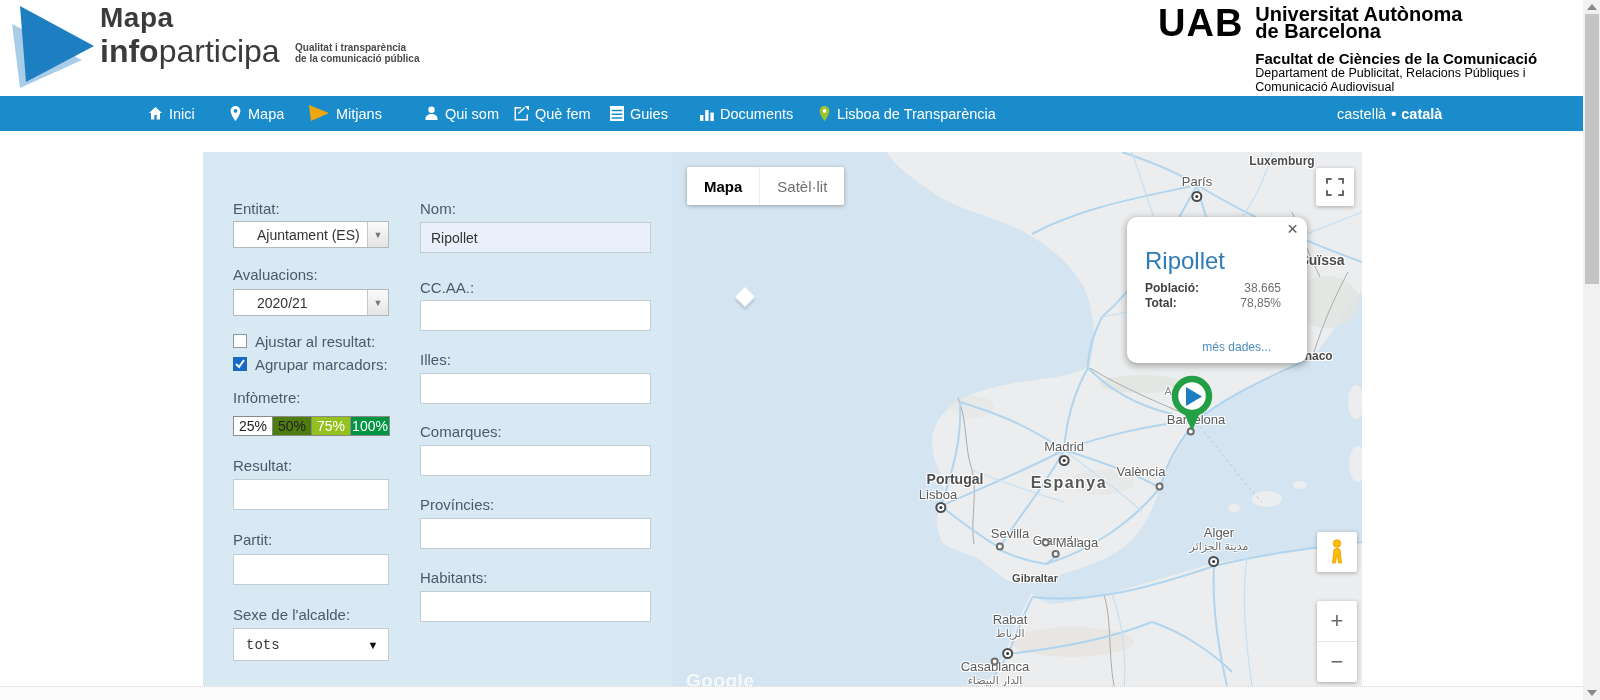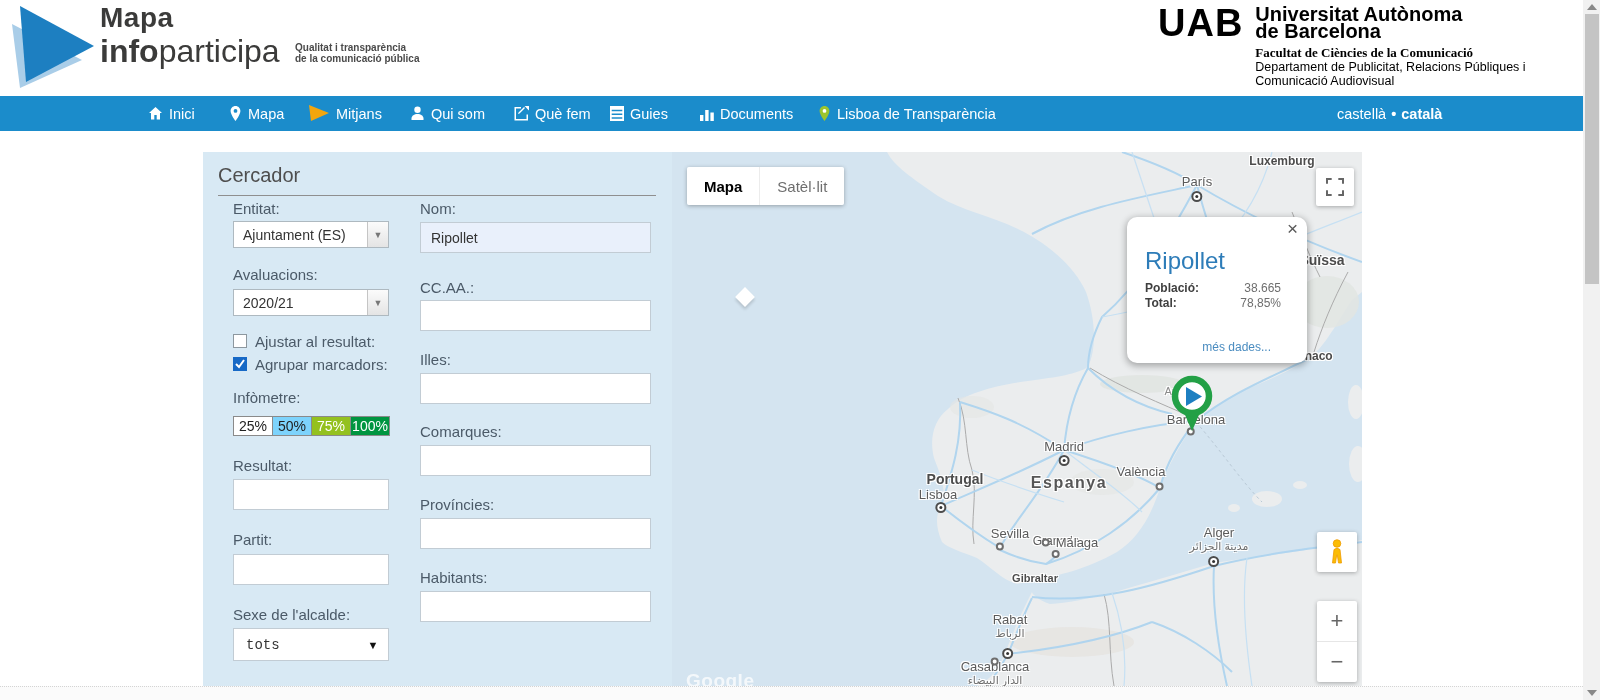--- a/index.html
+++ b/index.html
@@ -19,40 +19,40 @@
   #logo-type{position:absolute;left:100px;top:4px;color:#3b3b3a;line-height:1;}
   #logo-title{font-size:28px;font-weight:700;letter-spacing:.5px;}
   #logo-word{font-size:32px;margin-top:3px;}
   #logo-word .b{font-weight:700}
   #logo-word .r{font-weight:400}
   #tagline{position:absolute;left:295px;top:42px;font-size:10px;font-weight:600;color:#4a4a4a;line-height:11px;}
   #uab{position:absolute;left:1158px;top:6px;display:flex;}
   #uab-logo{font-size:38px;font-weight:800;letter-spacing:1px;color:#000;line-height:34px;}
   #uab-text{margin-left:12px;color:#000;}
   .uab-big{font-size:20px;font-weight:700;line-height:17px;}
-  .uab-fac{font-size:13px;font-weight:700;margin-top:6px;line-height:14px;font-family:Liberation Serif, serif;}
+  .uab-fac{font-size:15px;font-weight:700;margin-top:12px;line-height:14px;}
   .uab-sm{font-size:12.5px;font-weight:400;line-height:14px;}
 
   
   #nav{position:absolute;left:0;top:96px;width:1583px;height:35px;background:var(--nav-blue);}
   .nav-item{position:absolute;top:0;height:35px;display:flex;align-items:center;gap:6px;
     color:#ffffff;font-size:14.5px;cursor:pointer;text-decoration:none;}
   .nav-ic{display:flex;align-items:center;}
   #nav-lang{position:absolute;left:1337px;top:0;height:35px;display:flex;align-items:center;gap:5px;color:#fff;font-size:14.5px;}
   #nav-lang .bold{font-weight:700}
 
   
   #sidebar{position:absolute;left:203px;top:152px;width:469px;height:534px;background:var(--panel-bg);}
   #cercador-title{position:absolute;left:15px;top:12px;width:438px;font-size:20px;color:#4e4e4e;
     padding-bottom:8px;border-bottom:1px solid #8f8f8f;font-weight:400;}
   .flabel{position:absolute;font-size:15px;color:#4b5a68;}
   .finput{position:absolute;height:31px;border:1px solid #c2ccd4;background:#fff;font-size:14px;
     color:#333;padding:0 10px;outline:none;font-family:inherit;}
   .sel{position:absolute;height:27px;background:#fff;border:1px solid #aeb9c0;display:flex;align-items:center;cursor:pointer;}
-  .sel .txt{flex:1;font-size:14px;color:#333;padding-left:9px;}
+  .sel .txt{flex:1;font-size:14px;color:#333;padding-left:9px;margin-left:14px;}
   .sel .arr{width:21px;height:100%;border-left:1px solid #c5c5c5;background:linear-gradient(#fbfbfb,#e4e4e4);
     display:flex;align-items:center;justify-content:center;font-size:9px;color:#777;}
   .sel2{position:absolute;height:33px;background:#fff;border:1px solid #c2ccd4;display:flex;align-items:center;cursor:pointer;}
   .sel2 .txt{flex:1;font-size:14px;color:#333;padding-left:12px;font-family:Liberation Mono, monospace;}
   .sel2 .arr2{width:30px;display:flex;align-items:center;justify-content:center;color:#111;font-size:11px;}
   .checkbox{position:absolute;width:14px;height:14px;border:1px solid #8d989f;background:#fff;cursor:pointer;
     display:flex;align-items:center;justify-content:center;}
   .checkbox.checked{background:var(--checkbox-blue);border-color:var(--checkbox-blue);}
   .checkbox svg{display:none}
   .checkbox.checked svg{display:block}
@@ -166,21 +166,21 @@
       <span>Mapa</span>
       </a>
     <a class="nav-item" style="left:308px">
       <span class="nav-ic">
           <svg width="22" height="17" viewBox="0 0 22 17">
             <polygon points="1,0 21,8 3,16" fill="var(--accent-orange)"></polygon>
           </svg>
         </span>
       <span>Mitjans</span>
       </a>
-    <a class="nav-item" style="left:410px">
+    <a class="nav-item" style="left:424px">
       <span class="nav-ic">
           <svg width="15" height="15" viewBox="0 0 15 15" fill="#fff">
             <circle cx="7.5" cy="3.7" r="3.2"></circle>
             <path d="M7.5 8c-3.2 0-6 1.7-6 4.6V14h12v-1.4C13.5 9.7 10.7 8 7.5 8z"></path>
           </svg>
         </span>
       <span>Qui som</span>
       </a>
     <a class="nav-item" style="left:514px">
       <span class="nav-ic">
@@ -220,21 +220,20 @@
       <span>Lisboa de Transparència</span>
       </a>
     <div id="nav-lang">
       <span>castellà</span>
       <span class="bold">•</span>
       <span class="bold">català</span>
     </div>
   </div>
 
   <div id="sidebar">
-    <div id="cercador-title">Cercador</div>
 
     <div class="flabel" style="left:30px;top:48px">Entitat:</div>
     <div class="sel" style="left:30px;top:69px;width:156px">
       <span class="txt">Ajuntament (ES)</span>
       <span class="arr">▼</span>
     </div>
     <div class="flabel" style="left:30px;top:114px">Avaluacions:</div>
     <div class="sel" style="left:30px;top:137px;width:156px">
       <span class="txt">2020/21</span>
       <span class="arr">▼</span>
@@ -247,21 +246,21 @@
     <span class="checkbox checked" id="cb-agrupar" style="left:30px;top:205px">
       <svg width="10" height="10" viewBox="0 0 10 10">
           <path d="M1 5l3 3 5-7" stroke="#fff" stroke-width="2" fill="none"></path>
         </svg>
       </span>
     <div class="flabel" style="left:52px;top:204px">Agrupar marcadors:</div>
 
     <div class="flabel" style="left:30px;top:237px">Infòmetre:</div>
     <div id="meter">
       <span class="meter-seg" style="background: rgb(255, 255, 255); color: rgb(34, 34, 34);">25%</span>
-      <span class="meter-seg" style="background: #7dd3fc; color: rgb(34, 34, 34);">50%</span>
+      <span class="meter-seg" style="background: #4d7c0f; color: rgb(34, 34, 34);">50%</span>
       <span class="meter-seg" style="background: rgb(148, 193, 31); color: rgb(255, 255, 255);">75%</span>
       <span class="meter-seg" style="background: rgb(0, 149, 64); color: rgb(255, 255, 255);">100%</span>
     </div>
 
     <div class="flabel" style="left:30px;top:305px">Resultat:</div>
     <input class="finput" style="left: 30px; top: 327px; width: 156px;">
 
     <div class="flabel" style="left:30px;top:379px">Partit:</div>
     <input class="finput" style="left: 30px; top: 402px; width: 156px;">
 

